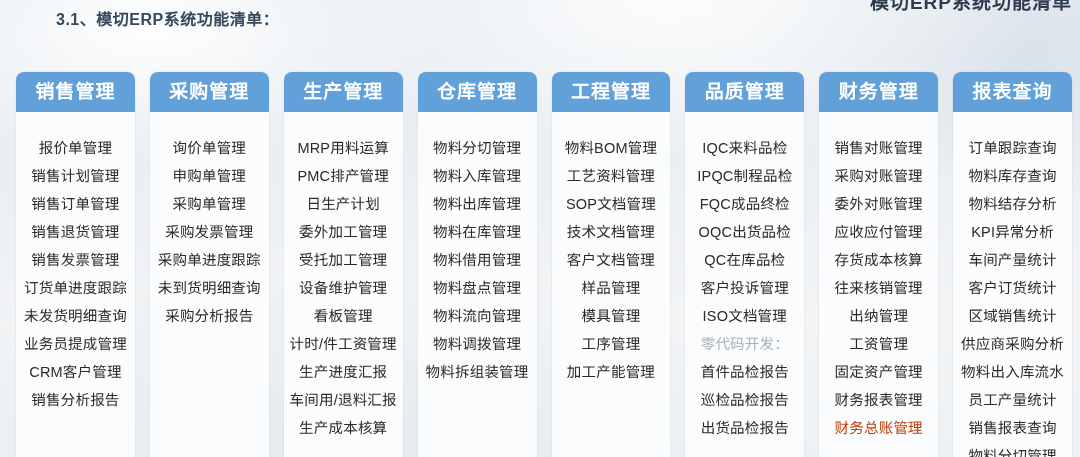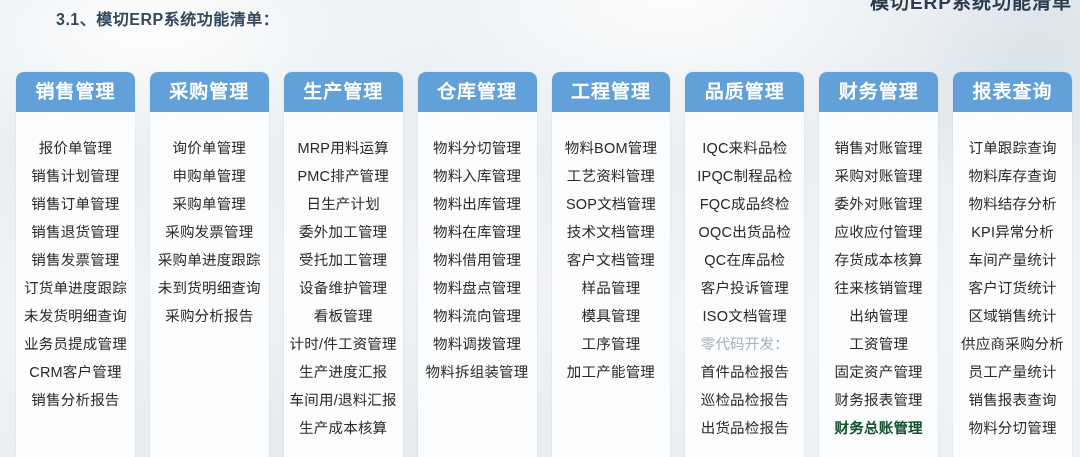--- a/index.html
+++ b/index.html
@@ -100,22 +100,21 @@
     font-size: 14.5px;
     color: #2b2b2b;
     white-space: nowrap;
     overflow: hidden;
     letter-spacing: 0.2px;
   }
   .column-item.muted {
     color: #a9b0b6;
   }
   .column-item.alert {
-    color: #14532d;
-    font-weight: bold;
+    color: #c2410c;
   }
 </style>
 </head>
 <body>
 
 <div id="bg-photo"></div>
 
 <div id="page-title">3.1、模切ERP系统功能清单：</div>
 
 <div id="corner-note">模切ERP系统功能清单</div>
@@ -228,18 +227,19 @@
       <div class="column-header">报表查询</div>
       <div class="column-body">
         <div class="column-item">订单跟踪查询</div>
         <div class="column-item">物料库存查询</div>
         <div class="column-item">物料结存分析</div>
         <div class="column-item">KPI异常分析</div>
         <div class="column-item">车间产量统计</div>
         <div class="column-item">客户订货统计</div>
         <div class="column-item">区域销售统计</div>
         <div class="column-item">供应商采购分析</div>
+        <div class="column-item">物料出入库流水</div>
         <div class="column-item">员工产量统计</div>
         <div class="column-item">销售报表查询</div>
         <div class="column-item">物料分切管理</div>
       </div>
     </div>
   </div>
 
 </body></html>

